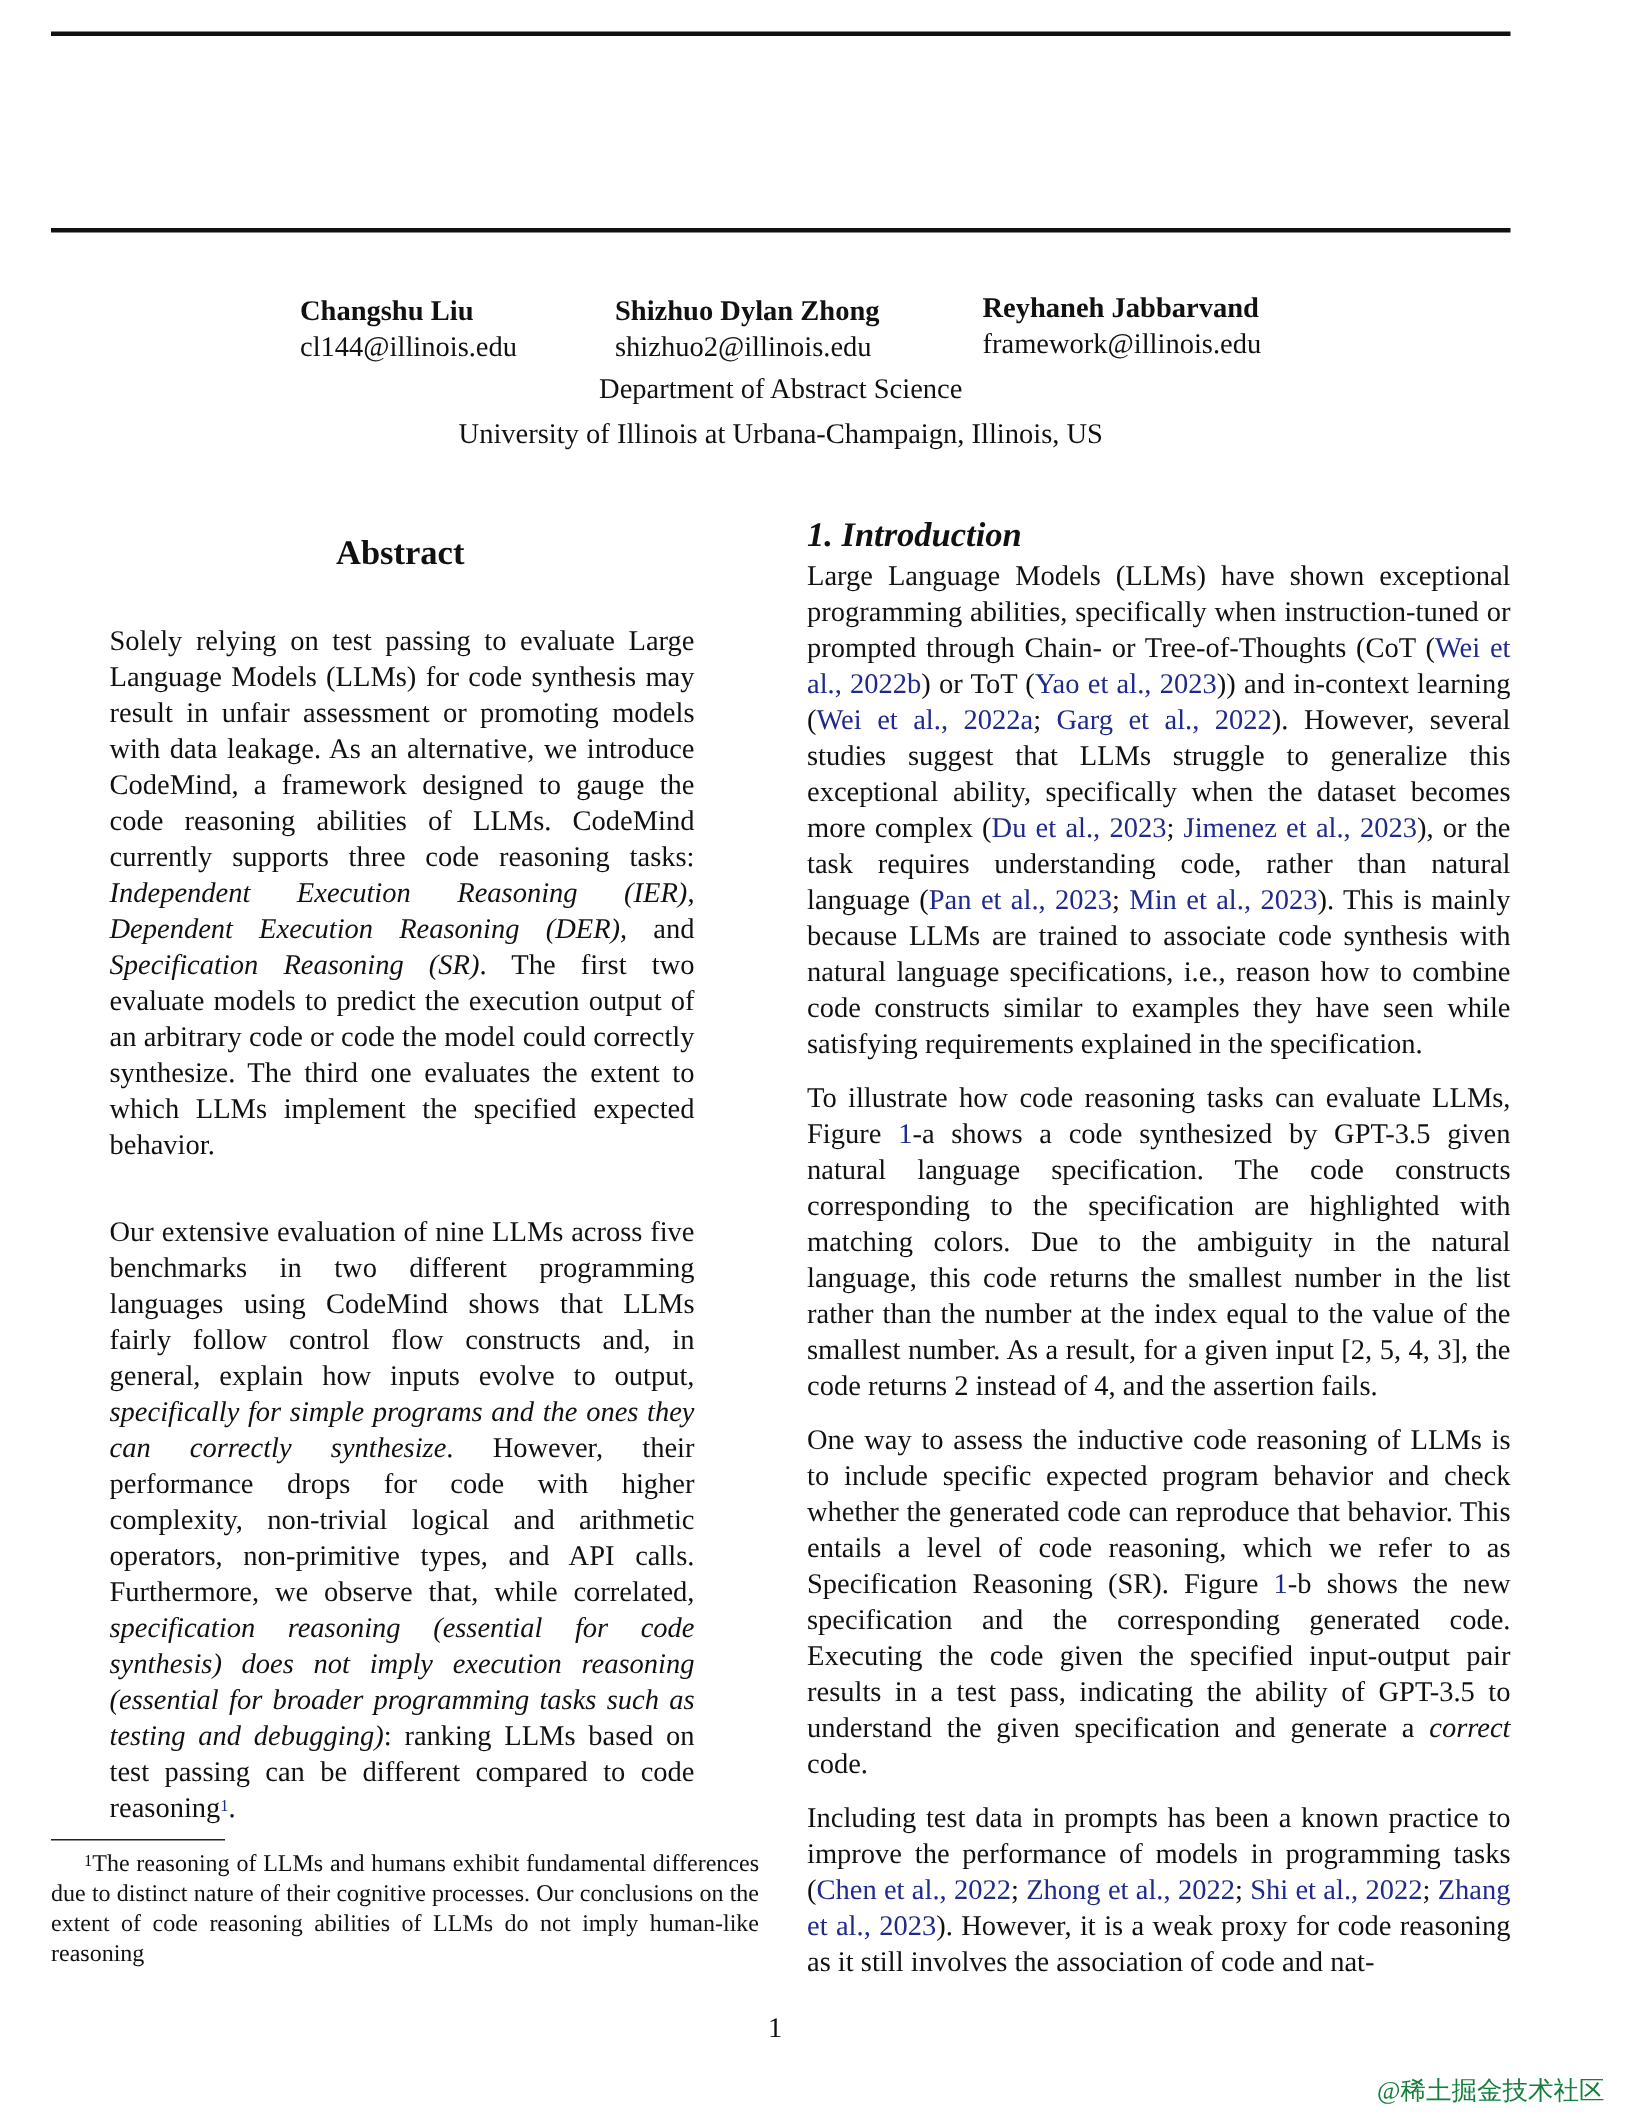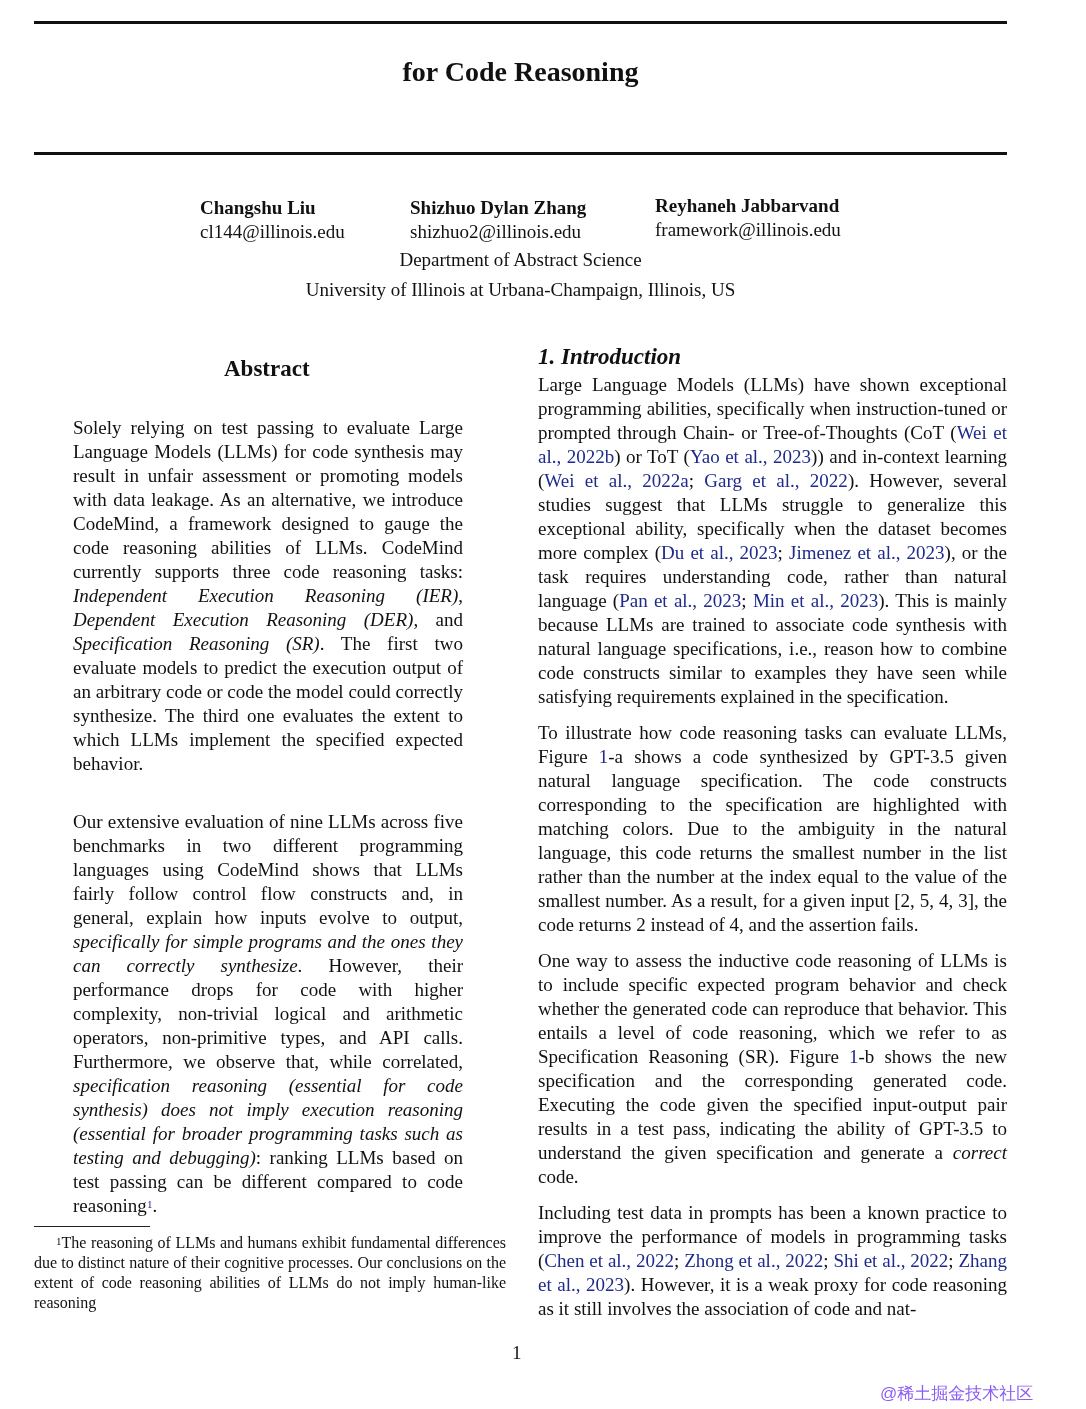--- a/index.html
+++ b/index.html
@@ -13,38 +13,37 @@
   .affil { position:absolute; left:34px; width:973px; text-align:center; font-size:19px; }
   .h { position:absolute; font-weight:bold; font-size:23px; }
   .col { position:absolute; font-size:19px; line-height:24px; text-align:justify; }
   .col p { margin:0; }
   .cite { color:#1f2a8c; }
   .fnrule { position:absolute; left:34px; top:1226px; width:116px; height:1px; background:#222; }
   .footnote { position:absolute; left:34px; top:1233px; width:472px; font-size:16px;
               line-height:20px; text-align:justify; }
   sup { font-size:11px; vertical-align:top; position:relative; top:-2px; }
   .pageno { position:absolute; left:512px; top:1342px; font-size:19px; }
-  .wm { position:absolute; left:880px; top:1382px; font-size:17px; color:#8b5cf6;
-        font-family:Liberation Sans, sans-serif; }
+  .wm { position:absolute; left:918px; top:1382px; font-size:17px; color:#15803d;
+        font-family:Liberation Serif, serif; }
 </style>
 </head>
 <body>
 
 <div class="rule" style="top:21px;"></div>
 <div class="title">
-  <div>for Code Reasoning</div>
 </div>
 <div class="rule" style="top:152px;"></div>
 
 <div class="author" style="left:200px;width:196px;top:196px;">
   <span class="nm">Changshu Liu</span>
   <span>cl144@illinois.edu</span>
 </div>
 <div class="author" style="left:410px;width:220px;top:196px;">
-  <span class="nm">Shizhuo Dylan Zhang</span>
+  <span class="nm">Shizhuo Dylan Zhong</span>
   <span>shizhuo2@illinois.edu</span>
 </div>
 <div class="author" style="left:655px;width:218px;top:194px;">
   <span class="nm">Reyhaneh Jabbarvand</span>
   <span>framework@illinois.edu</span>
 </div>
 <div class="affil" style="top:249px;">Department of Abstract Science</div>
 <div class="affil" style="top:279px;">University of Illinois at Urbana-Champaign, Illinois, US</div>
 
 <div class="h" style="left:224px;top:356px;text-align:right;">Abstract</div>

